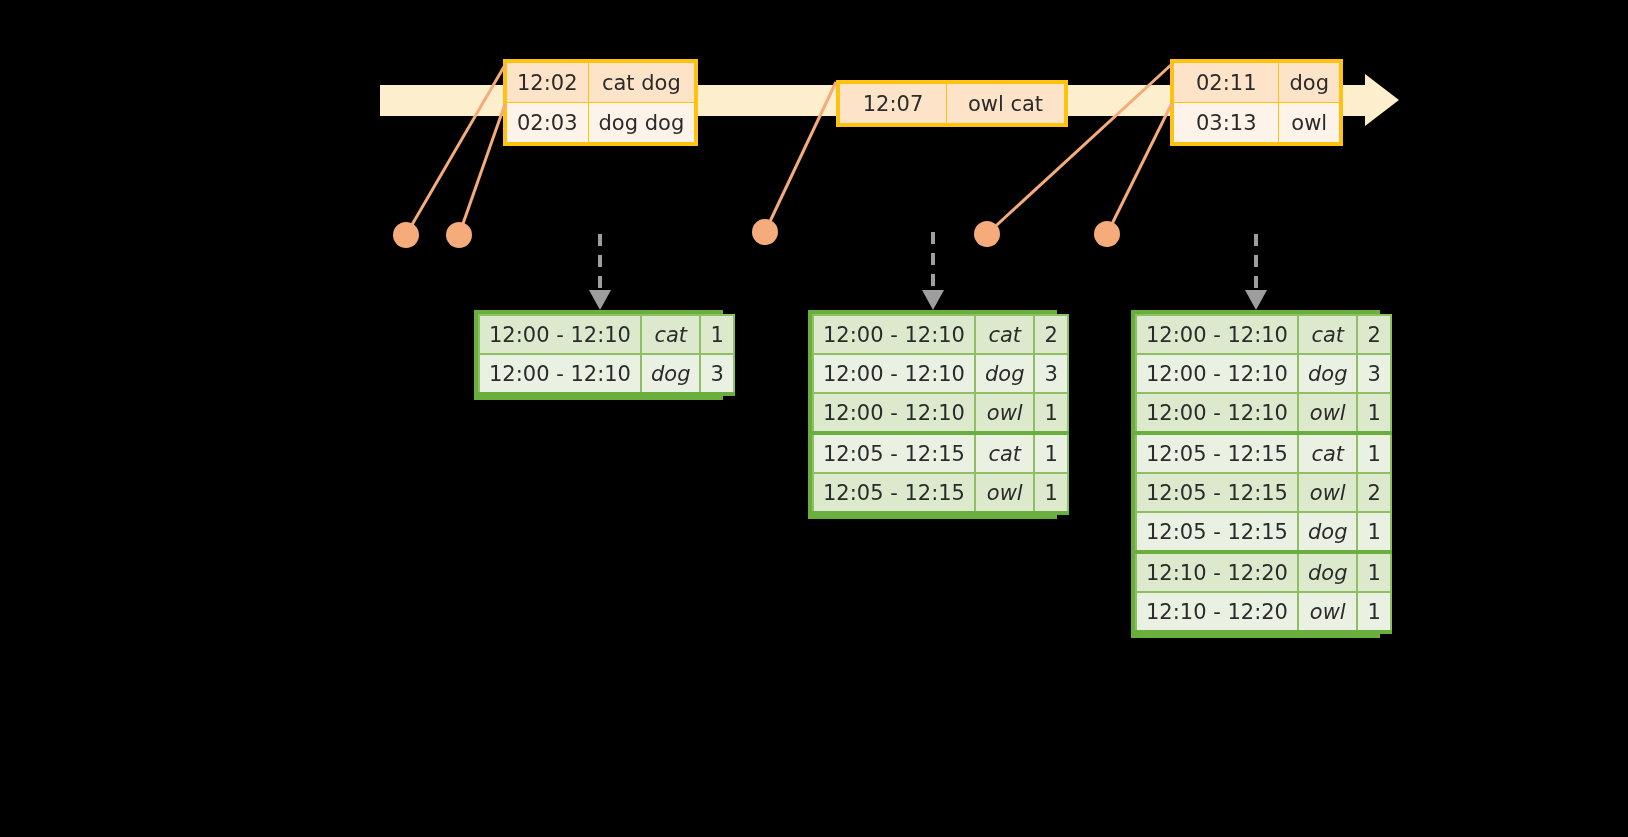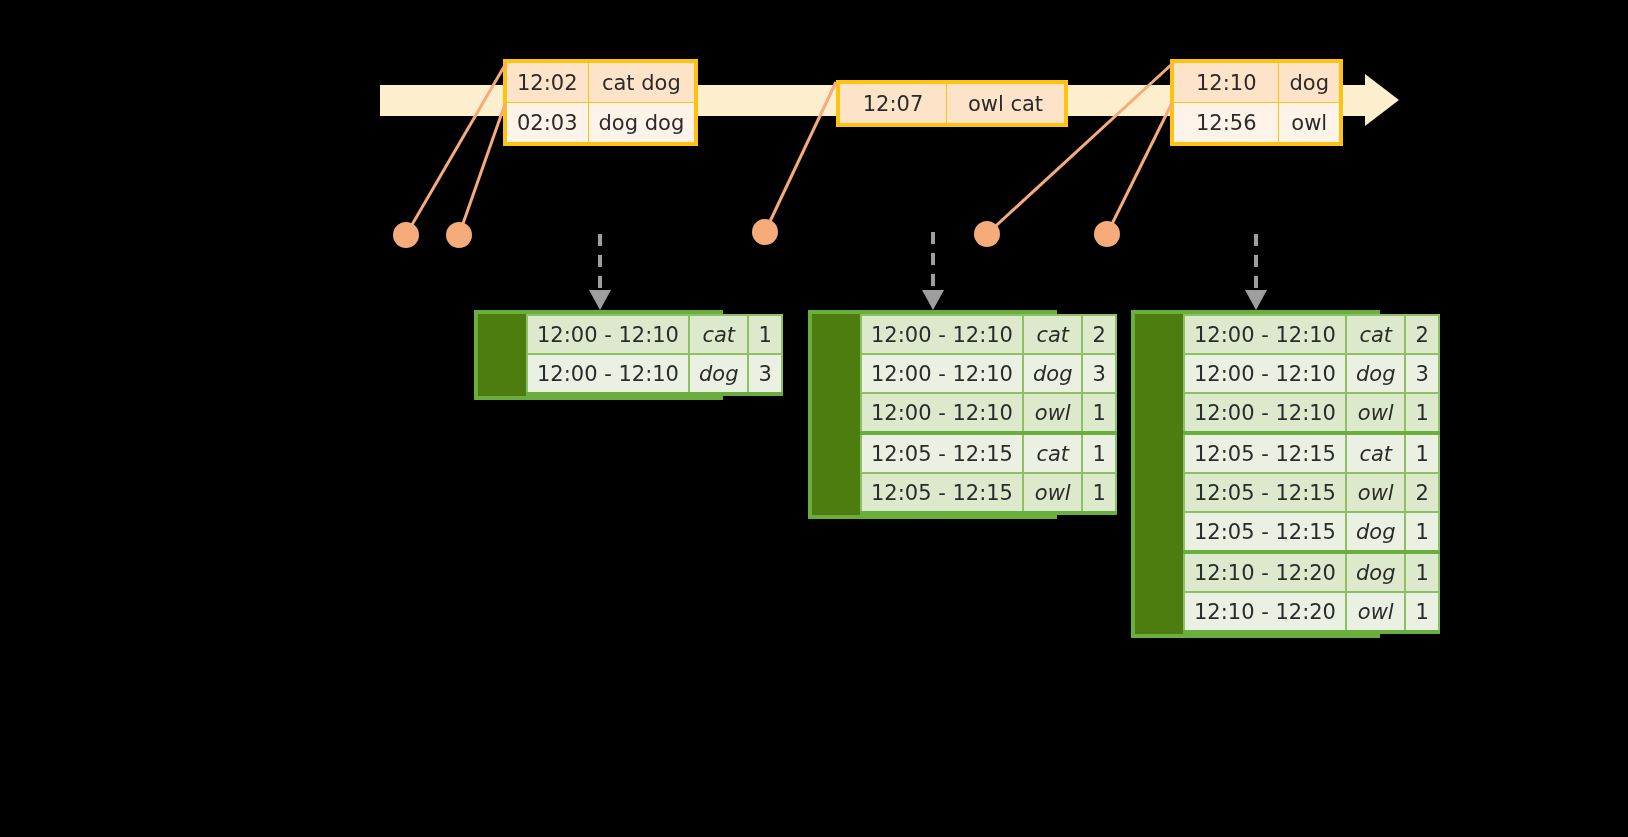--- a/index.html
+++ b/index.html
@@ -68,21 +68,20 @@
   .event-table tr:nth-child(odd) td { background: #fde3c8; }
   .event-table tr:nth-child(even) td { background: #fdf3e8; }
   .event-table td.time-cell { width: 86px; }
 
   
   .result-box {
     position: absolute;
     border: 4px solid #6aae3e;
     box-sizing: border-box;
     background: #4d7c0f;
-    padding-left: 48px;
   }
   .result-table {
     border-collapse: collapse;
     width: 100%;
   }
   .result-table td {
     border: 2px solid #8cc063;
     font-size: 21px;
     color: #2b2b2b;
     text-align: center;
@@ -131,25 +130,25 @@
         <td>owl cat</td>
       </tr>
     </tbody>
       </table>
   </div>
 
   <div class="event-box" style="left:1170px; top:59px; width:173px;">
     <table class="event-table">
       <tbody>
           <tr>
-        <td class="time-cell">12:10</td>
+        <td class="time-cell">02:11</td>
         <td>dog</td>
       </tr>
       <tr>
-        <td class="time-cell">12:56</td>
+        <td class="time-cell">03:13</td>
         <td>owl</td>
       </tr>
     </tbody>
       </table>
   </div>
 
   <svg id="connectors" viewBox="0 0 1628 837" width="1628" height="837">
     <g id="connector-lines">
         <line x1="406" y1="235" x2="505" y2="65" stroke="#f5ab7a" stroke-width="3"></line>
         <line x1="459" y1="235" x2="505" y2="104" stroke="#f5ab7a" stroke-width="3"></line>

